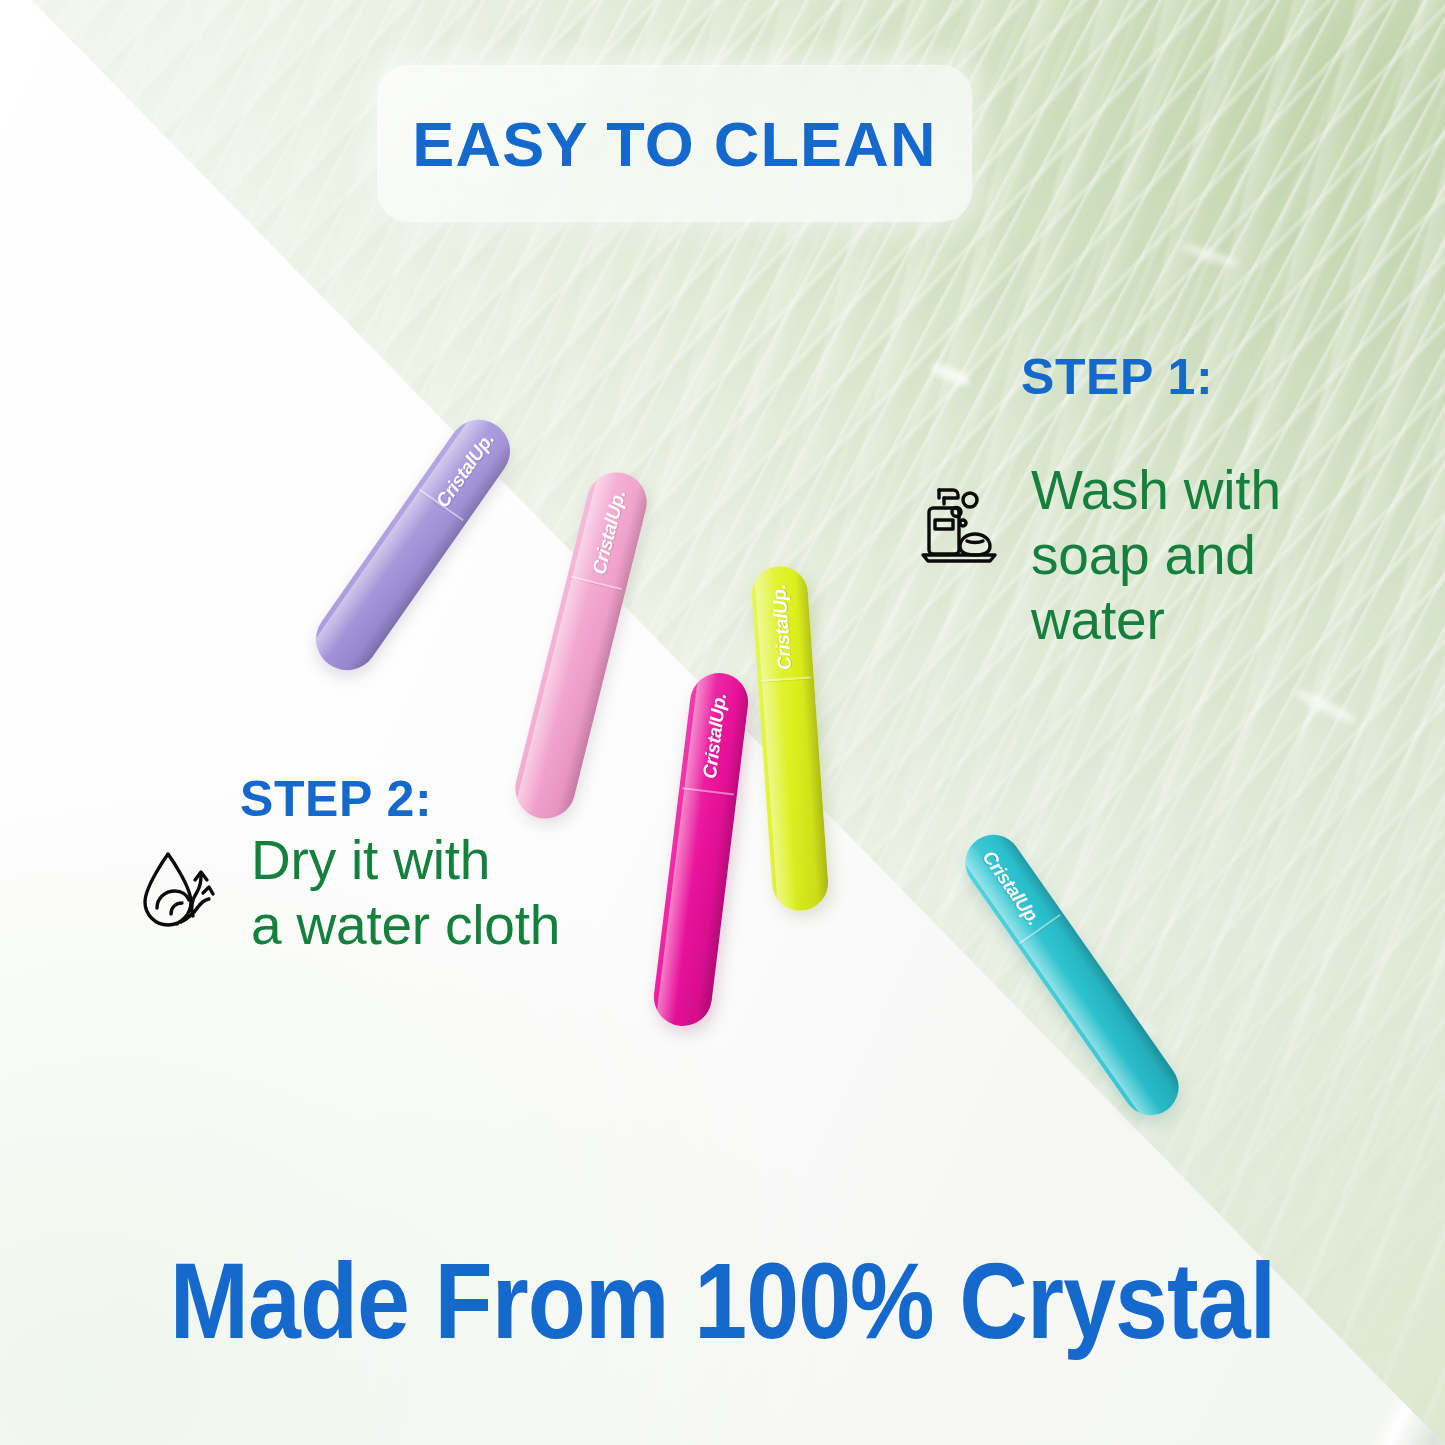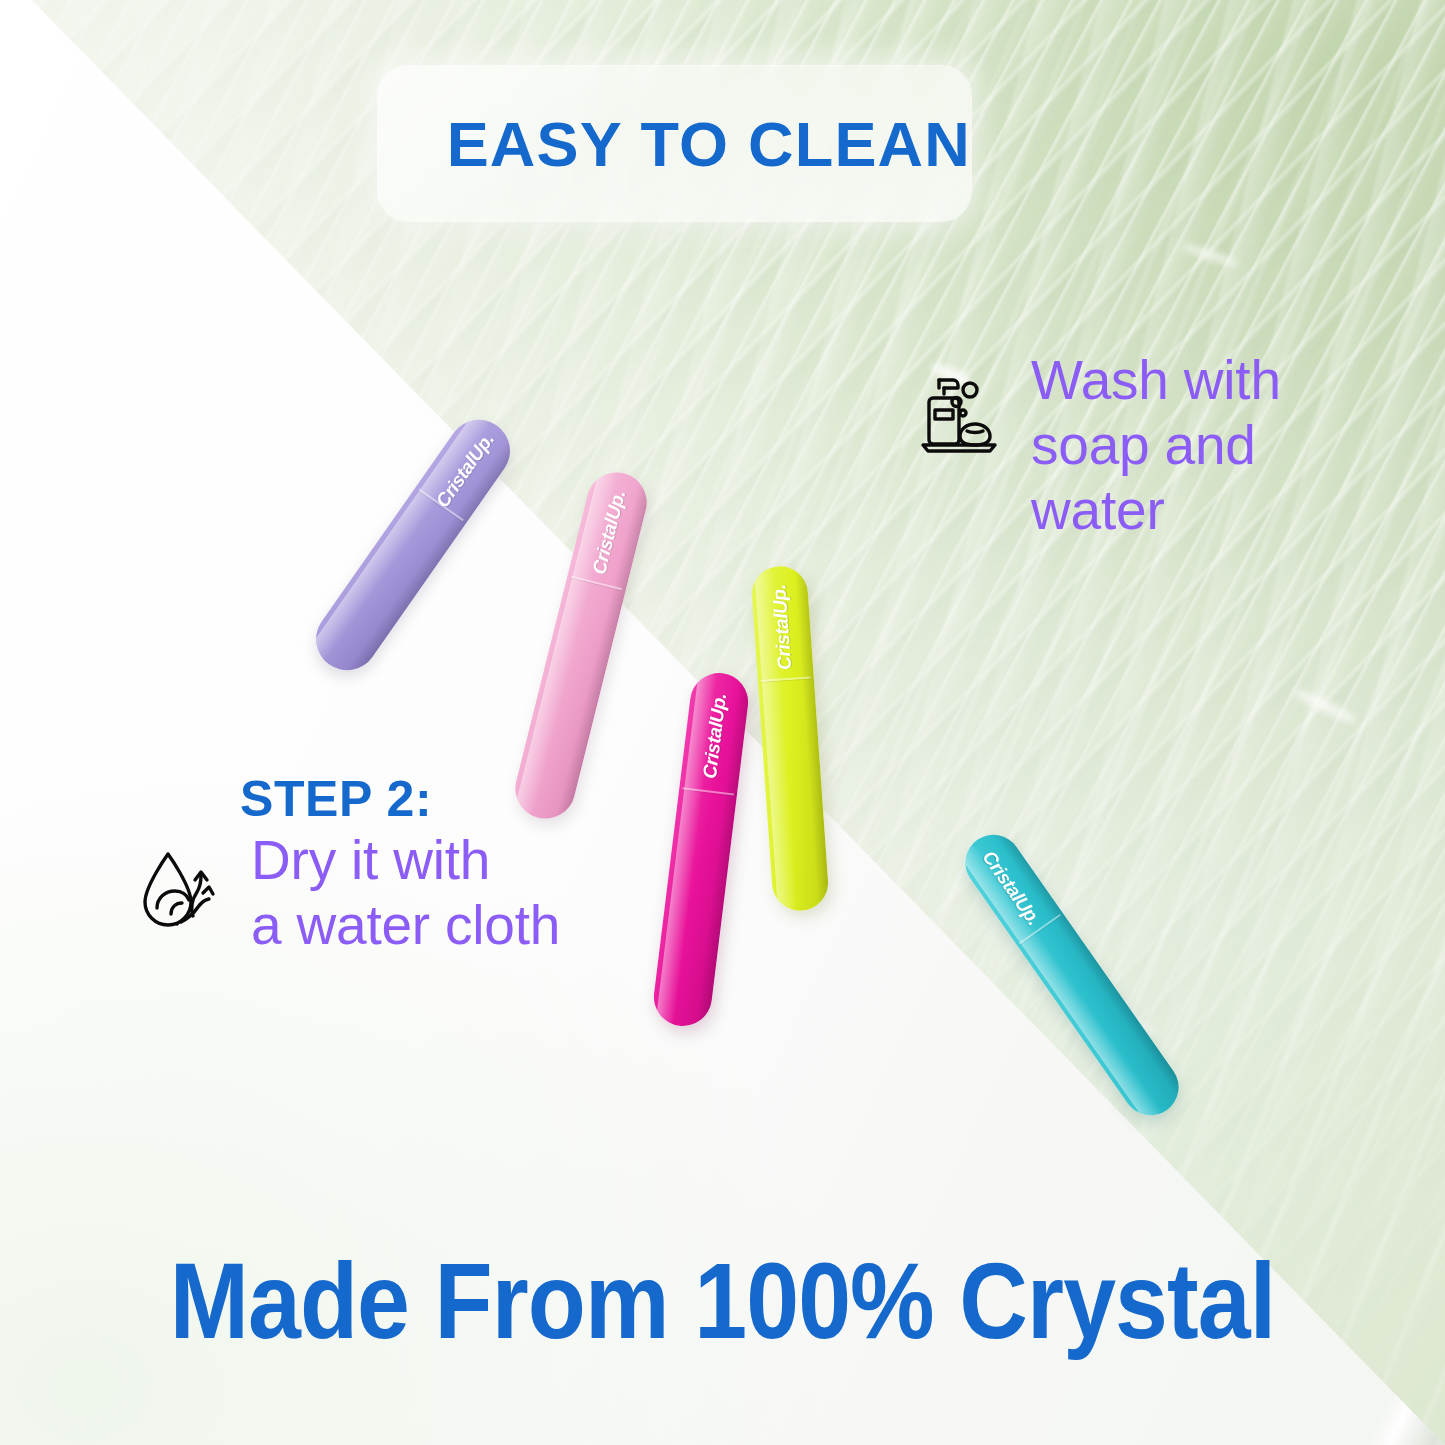--- a/index.html
+++ b/index.html
@@ -104,21 +104,21 @@
     position:absolute;
     left:378px; top:66px; width:593px; height:155px;
     border-radius:30px;
     background:linear-gradient(150deg, rgba(255,255,255,.80) 0%, rgba(255,255,255,.60) 42%, rgba(255,255,255,.74) 100%);
     -webkit-backdrop-filter:blur(9px);
             backdrop-filter:blur(9px);
     box-shadow:
       0 0 0 1px rgba(255,255,255,.62),
       0 0 26px 10px rgba(255,255,255,.55),
       0 5px 22px rgba(150,160,150,.14);
-    display:flex; align-items:center; justify-content:flex-end;
+    display:flex; align-items:center; justify-content:center;
   }
   .badge-text{
     font-weight:700;
     font-size:63px;
     letter-spacing:1.2px;
     color:#1569cc;
     white-space:nowrap;
     text-shadow:0 1px 0 rgba(255,255,255,.6);
   }
 
@@ -133,21 +133,21 @@
   }
   .step-body{
     display:flex;
     align-items:flex-start;
     gap:24px;
   }
   .step-icon{ flex:0 0 auto; }
   .step-text{
     font-size:55px;
     line-height:1.18;
-    color:#8b5cf6;
+    color:#15803d;
     letter-spacing:-.2px;
     white-space:pre-line;
     font-weight:400;
   }
 
   #step1{ left:1021px; top:348px; }
   #step1 .step-title{ margin-bottom:52px; }
   #step1 .step-body{ margin-left:-110px; }
   #step1 .step-icon{ margin-top:18px; }
 
@@ -261,20 +261,21 @@
     <div class="body" style="background:linear-gradient(95deg,#52d4dd 0%,#2bbfcc 52%,#1ea4b2 100%)"></div>
     <div class="seam" style="top:108px"></div>
     <div class="brand" style="top:48px;left:50%;transform:translateX(-50%) rotate(90deg)">CristalUp.</div>
   </div>
 
   <div class="badge">
     <span class="badge-text">EASY TO CLEAN</span>
   </div>
 
   <div class="step" id="step1">
+    <div class="step-title">STEP 1:</div>
     <div class="step-body">
       <span class="step-icon">
         <svg width="96" height="96" viewBox="0 0 96 96" fill="none" stroke="#0b0b0b" stroke-width="3.4" stroke-linecap="round" stroke-linejoin="round">
 
           <path d="M28 14h14a5 5 0 0 1 5 5v3H33"></path>
           <path d="M33 22v6"></path>
           <path d="M28 14v8"></path>
 
           <path d="M22 32h22a4 4 0 0 1 4 4v38a4 4 0 0 1-4 4H22a4 4 0 0 1-4-4V36a4 4 0 0 1 4-4z"></path>
 

